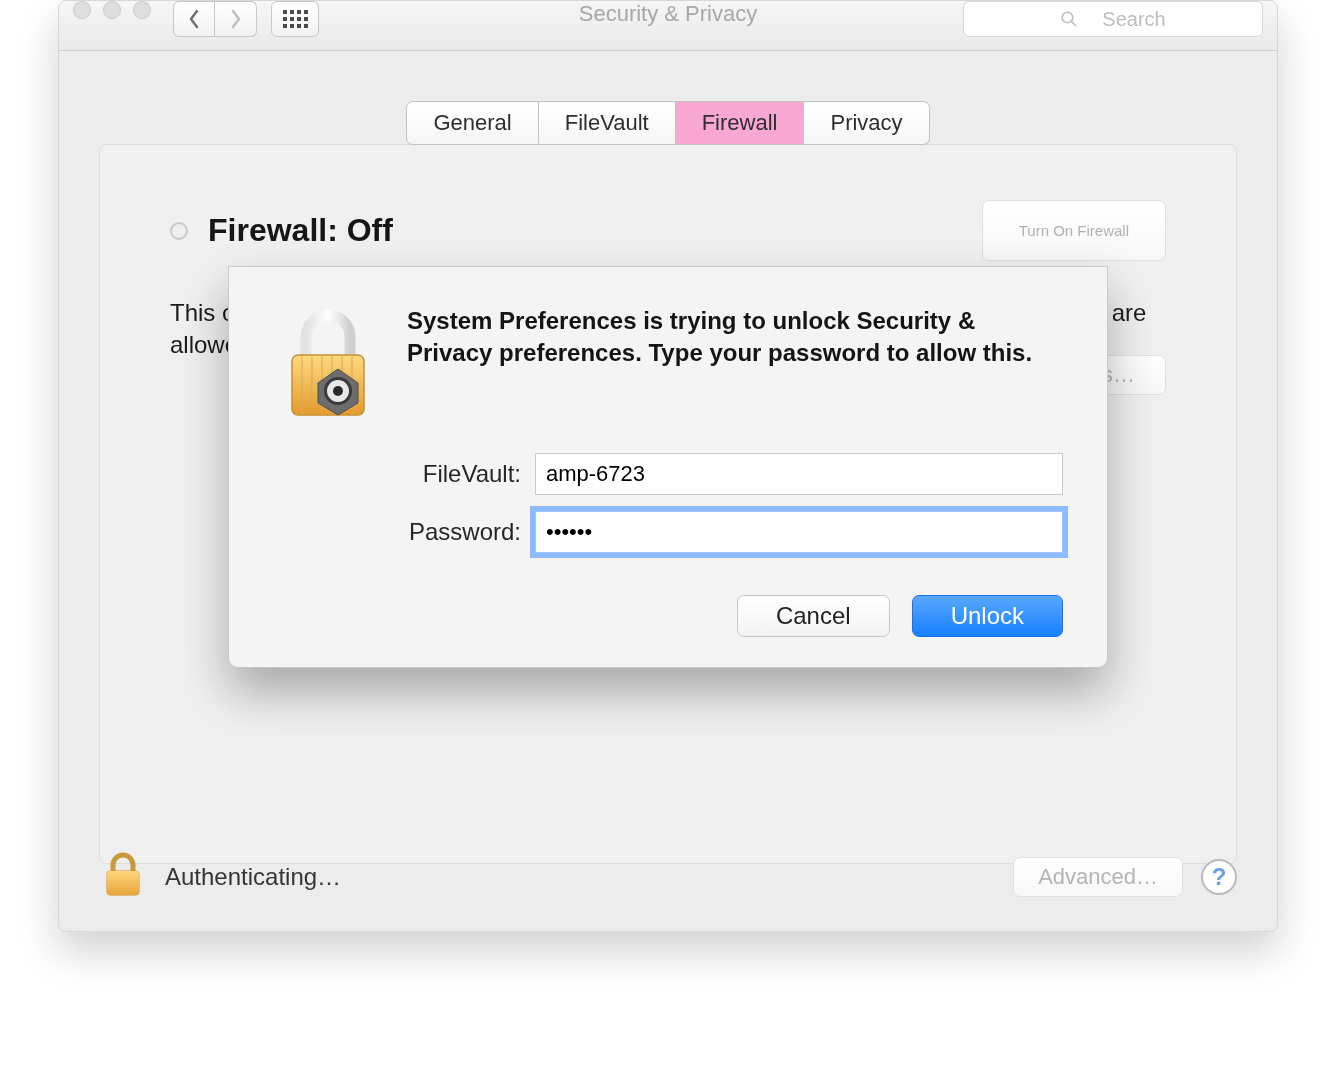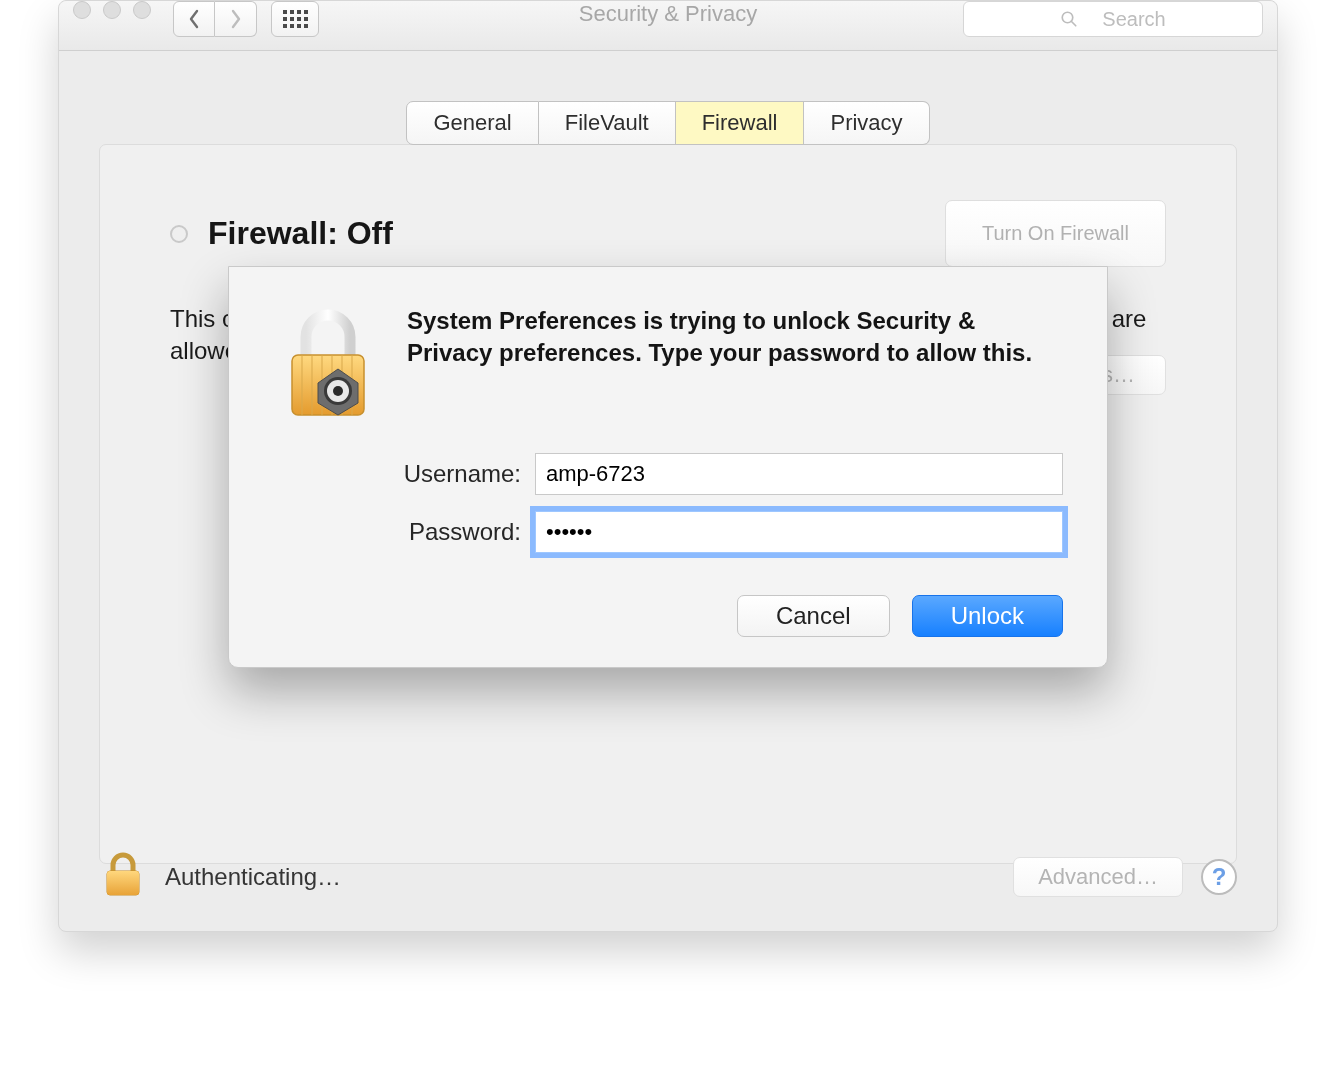--- a/index.html
+++ b/index.html
@@ -82,39 +82,39 @@
     display: flex; justify-content: center; position: relative; z-index: 1;
   }
   .tabbar .tab {
     padding: 8px 26px; font-size: 22px; color: #2e2e2e;
     background: linear-gradient(#ffffff,#f5f5f5);
     border: 1px solid #c2c2c2; border-left: none;
     cursor: default;
   }
   .tabbar .tab:first-child { border-left: 1px solid #c2c2c2; border-radius: 7px 0 0 7px; }
   .tabbar .tab:last-child  { border-radius: 0 7px 7px 0; }
-  .tabbar .tab.active { background: #fef9c3; }
+  .tabbar .tab.active { background: #f9a8d4; }
   .panel {
     margin-top: -1px;
     border: 1px solid #dcdcdc;
     border-radius: 7px;
     background: #f0f0f0;
     padding: 55px 70px 40px 70px;
     min-height: 720px;
     position: relative;
   }
   .status-row { display: flex; align-items: center; gap: 20px; }
   .status-dot {
     width: 18px; height: 18px; border-radius: 50%;
     border: 2px solid #c9c9c9; background: #efefef;
   }
   .status-label { font-size: 32px; font-weight: 700; color: #161616; }
   .turn-on {
     margin-left: auto;
-    padding: 21px 36px; font-size: 20px; color: #b1b1b1;
+    padding: 21px 36px; font-size: 15px; color: #b1b1b1;
     background: linear-gradient(#ffffff,#f7f7f7);
     border: 1px solid #dedede; border-radius: 7px;
   }
   .desc { margin-top: 36px; font-size: 24px; color: #1b1b1b; line-height: 1.35; }
   .fw-options {
     position: absolute; right: 70px; top: 210px;
     padding: 6px 30px; font-size: 22px; color: #b6b6b6;
     background: linear-gradient(#ffffff,#f7f7f7);
     border: 1px solid #e0e0e0; border-radius: 7px;
   }
@@ -295,21 +295,21 @@
               <circle cx="0" cy="0" r="11" fill="#e8e8e8"></circle>
               <circle cx="0" cy="0" r="5" fill="#2a2a2a"></circle>
             </g>
           </svg>
         </div>
         <div class="msg">System Preferences is trying to unlock Security &amp; Privacy preferences. Type your password to allow this.</div>
       </div>
 
       <div class="form">
         <div class="form-row">
-          <label>Username:</label>
+          <label>FileVault:</label>
           <input type="text" value="amp-6723" style="">
         </div>
         <div class="form-row">
           <label>Password:</label>
           <input type="text" class="focused" value="••••••" style="">
         </div>
       </div>
 
       <div class="sheet-buttons">
         <div class="btn">Cancel</div>

